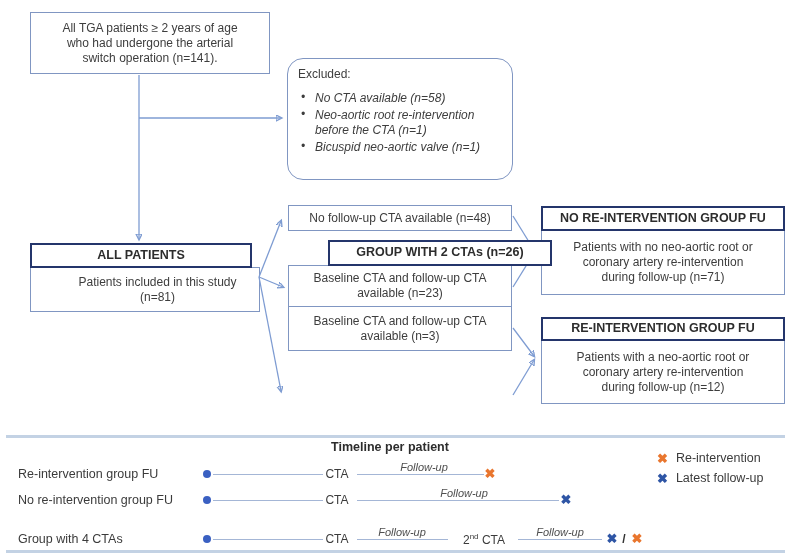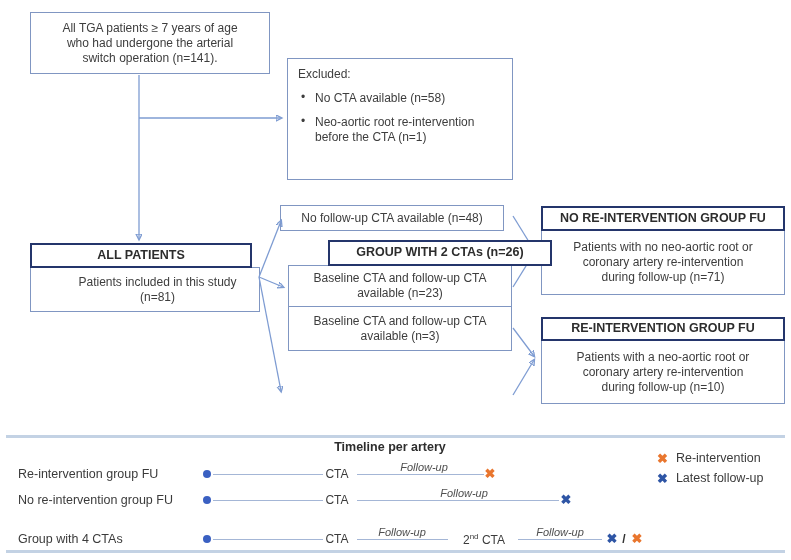--- a/index.html
+++ b/index.html
@@ -11,24 +11,24 @@
   .fbox {
     position:absolute; box-sizing:border-box; background:#fff;
     border:1.4px solid #8096C2; color:#3d3d3d;
     font-size:12px; line-height:1.25; text-align:center; white-space:pre-line;
     display:flex; align-items:center; justify-content:center; padding:2px 5px;
   }
   .fbox-strong {
     border:2.4px solid #24356B; font-weight:bold; color:#2d2d2d; font-size:12.5px;
     z-index:2;
   }
-  .fbox-list { display:block; text-align:left; white-space:normal; padding:8px 10px; }
+  .fbox-list { display:block; text-align:left; white-space:normal; padding:8px 10px;border-radius:16px; }
   .excl-title { font-size:12px; margin-bottom:9px; }
   .fbox-list ul { margin:0; padding:0; list-style:none; }
-  .fbox-list li { position:relative; padding-left:17px; margin-top:9px; white-space:pre-line; }
+  .fbox-list li { position:relative; padding-left:17px; margin-top:2px; white-space:pre-line;font-style:italic; }
   .fbox-list li::before { content:"\2022"; position:absolute; left:3px; top:-1px; }
   
   .connectors { position:absolute; left:0; top:0; pointer-events:none; z-index:1; }
   .connectors path { stroke:#7E9CD2; stroke-width:1.3; fill:none; }
   
   .divider { position:absolute; left:6px; width:779px; height:2.5px; background:#C3D2E4; }
   
   .t-title { position:absolute; top:440px; left:0; width:780px; text-align:center;
              font-weight:bold; font-size:12.5px; color:#2d2d2d; }
   .t-row { position:absolute; left:0; width:791px; height:20px; }
@@ -67,60 +67,61 @@
     <path d="M139,118 L281,118" marker-end="url(#ah)"></path>
     <path d="M259,277 L281,221" marker-end="url(#ah)"></path>
     <path d="M259,277 L283,287" marker-end="url(#ah)"></path>
     <path d="M259,277 L281,391" marker-end="url(#ah)"></path>
     <path d="M513,216 L534,250" marker-end="url(#ah)"></path>
     <path d="M513,287 L534,253" marker-end="url(#ah)"></path>
     <path d="M513,328 L534,356" marker-end="url(#ah)"></path>
     <path d="M513,395 L534,360" marker-end="url(#ah)"></path>
   </svg>
 
-  <div class="fbox" style="left:30px; top:12px; width:240px; height:62px;">All TGA patients ≥ 7 years of age
+  <div class="fbox" style="left:30px; top:12px; width:240px; height:62px;">All TGA patients ≥ 2 years of age
 who had undergone the arterial
 switch operation (n=141).</div>
 
   <div class="fbox fbox-list" style="left:287px; top:58px; width:226px; height:122px;">
     <div class="excl-title">Excluded:</div>
     <ul>
       <li>No CTA available (n=58)</li>
       <li>Neo-aortic root re-intervention
 before the CTA (n=1)</li>
+      <li>Bicuspid neo-aortic valve (n=1)</li>
     </ul>
   </div>
 
   <div class="fbox fbox-strong" style="left:30px; top:243px; width:222px; height:25px;">ALL PATIENTS</div>
   <div class="fbox" style="left:30px; top:267px; width:230px; height:45px;padding-left:30px;">Patients included in this study
 (n=81)</div>
 
-  <div class="fbox" style="left:280px; top:205px; width:224px; height:26px;">No follow-up CTA available (n=48)</div>
+  <div class="fbox" style="left:288px; top:205px; width:224px; height:26px;">No follow-up CTA available (n=48)</div>
 
   <div class="fbox fbox-strong" style="left:288px; top:240px; width:224px; height:26px;margin-left:40px;">GROUP WITH 2 CTAs (n=26)</div>
   <div class="fbox" style="left:288px; top:265px; width:224px; height:42px;">Baseline CTA and follow-up CTA
 available (n=23)</div>
   <div class="fbox" style="left:288px; top:306px; width:224px; height:45px;">Baseline CTA and follow-up CTA
 available (n=3)</div>
 
 
   <div class="fbox fbox-strong" style="left:541px; top:206px; width:244px; height:25px;">NO RE-INTERVENTION GROUP FU</div>
   <div class="fbox" style="left:541px; top:230px; width:244px; height:65px;">Patients with no neo-aortic root or
 coronary artery re-intervention
 during follow-up (n=71)</div>
 
   <div class="fbox fbox-strong" style="left:541px; top:317px; width:244px; height:24px;">RE-INTERVENTION GROUP FU</div>
   <div class="fbox" style="left:541px; top:340px; width:244px; height:64px;">Patients with a neo-aortic root or
 coronary artery re-intervention
-during follow-up (n=10)</div>
+during follow-up (n=12)</div>
 
   <div class="divider" style="top:435px;"></div>
   <div class="divider" style="top:550px;"></div>
 
-  <div class="t-title">Timeline per artery</div>
+  <div class="t-title">Timeline per patient</div>
 
   <div class="t-row" style="top:464px;">
     <span class="t-label">Re-intervention group FU</span>
     <span class="t-dot"></span>
     <i class="t-line" style="left:213px; width:110px;"></i>
     <span class="t-cta" style="left:337px;">CTA</span>
     <i class="t-line" style="left:357px; width:127px;"></i>
     <span class="t-fu" style="left:424px;">Follow-up</span>
     <span class="t-x x-orange" style="left:490px;">✖</span>
   </div>

